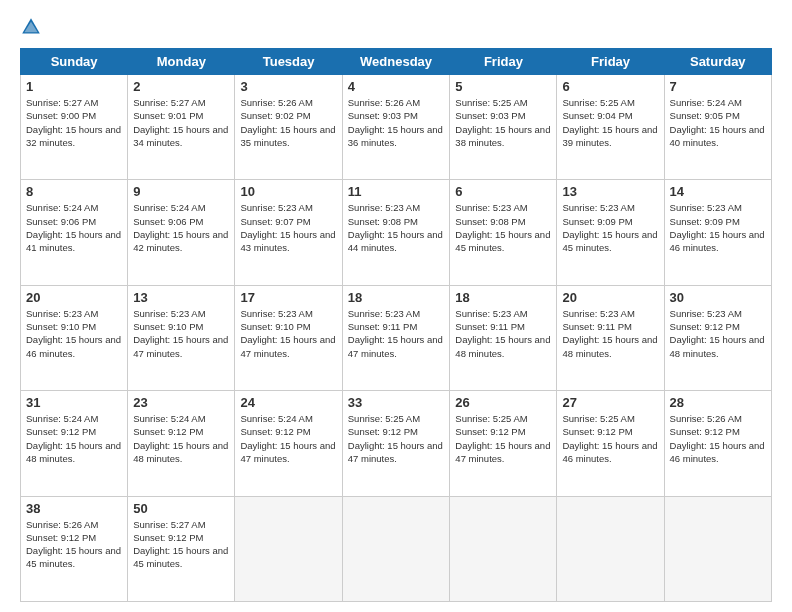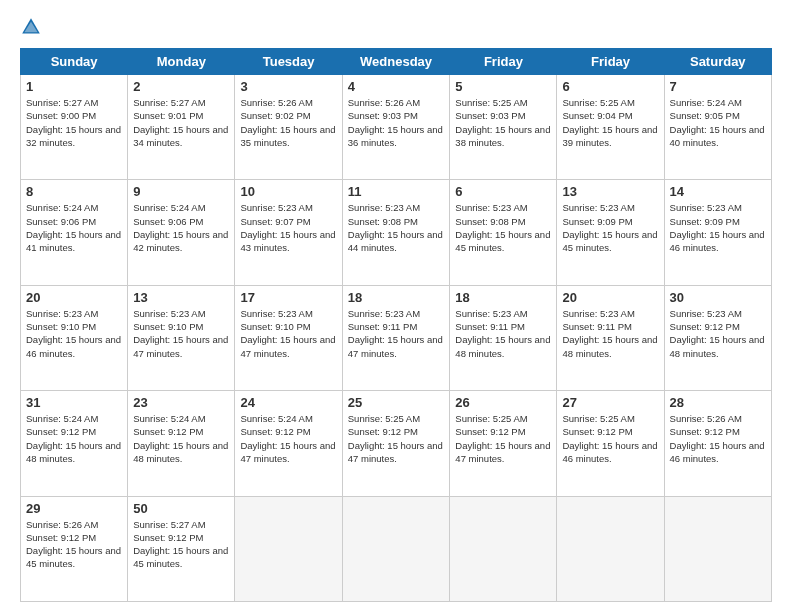--- a/index.html
+++ b/index.html
@@ -155,27 +155,27 @@
           <td><span class="day-num">17</span><span class="day-info">Sunrise: 5:23 AM<br>Sunset: 9:10 PM<br>Daylight: 15 hours and 47 minutes.</span></td>
           <td><span class="day-num">18</span><span class="day-info">Sunrise: 5:23 AM<br>Sunset: 9:11 PM<br>Daylight: 15 hours and 47 minutes.</span></td>
           <td><span class="day-num">18</span><span class="day-info">Sunrise: 5:23 AM<br>Sunset: 9:11 PM<br>Daylight: 15 hours and 48 minutes.</span></td>
           <td><span class="day-num">20</span><span class="day-info">Sunrise: 5:23 AM<br>Sunset: 9:11 PM<br>Daylight: 15 hours and 48 minutes.</span></td>
           <td><span class="day-num">30</span><span class="day-info">Sunrise: 5:23 AM<br>Sunset: 9:12 PM<br>Daylight: 15 hours and 48 minutes.</span></td>
         </tr>
         <tr>
           <td><span class="day-num">31</span><span class="day-info">Sunrise: 5:24 AM<br>Sunset: 9:12 PM<br>Daylight: 15 hours and 48 minutes.</span></td>
           <td><span class="day-num">23</span><span class="day-info">Sunrise: 5:24 AM<br>Sunset: 9:12 PM<br>Daylight: 15 hours and 48 minutes.</span></td>
           <td><span class="day-num">24</span><span class="day-info">Sunrise: 5:24 AM<br>Sunset: 9:12 PM<br>Daylight: 15 hours and 47 minutes.</span></td>
-          <td><span class="day-num">25</span><span class="day-info">Sunrise: 5:25 AM<br>Sunset: 9:12 PM<br>Daylight: 15 hours and 47 minutes.</span></td>
+          <td><span class="day-num">33</span><span class="day-info">Sunrise: 5:25 AM<br>Sunset: 9:12 PM<br>Daylight: 15 hours and 47 minutes.</span></td>
           <td><span class="day-num">26</span><span class="day-info">Sunrise: 5:25 AM<br>Sunset: 9:12 PM<br>Daylight: 15 hours and 47 minutes.</span></td>
           <td><span class="day-num">27</span><span class="day-info">Sunrise: 5:25 AM<br>Sunset: 9:12 PM<br>Daylight: 15 hours and 46 minutes.</span></td>
           <td><span class="day-num">28</span><span class="day-info">Sunrise: 5:26 AM<br>Sunset: 9:12 PM<br>Daylight: 15 hours and 46 minutes.</span></td>
         </tr>
         <tr>
-          <td><span class="day-num">29</span><span class="day-info">Sunrise: 5:26 AM<br>Sunset: 9:12 PM<br>Daylight: 15 hours and 45 minutes.</span></td>
+          <td><span class="day-num">38</span><span class="day-info">Sunrise: 5:26 AM<br>Sunset: 9:12 PM<br>Daylight: 15 hours and 45 minutes.</span></td>
           <td><span class="day-num">50</span><span class="day-info">Sunrise: 5:27 AM<br>Sunset: 9:12 PM<br>Daylight: 15 hours and 45 minutes.</span></td>
           <td class="empty"></td>
           <td class="empty"></td>
           <td class="empty"></td>
           <td class="empty"></td>
           <td class="empty"></td>
         </tr>
       </tbody>
   </table>
 </div>

